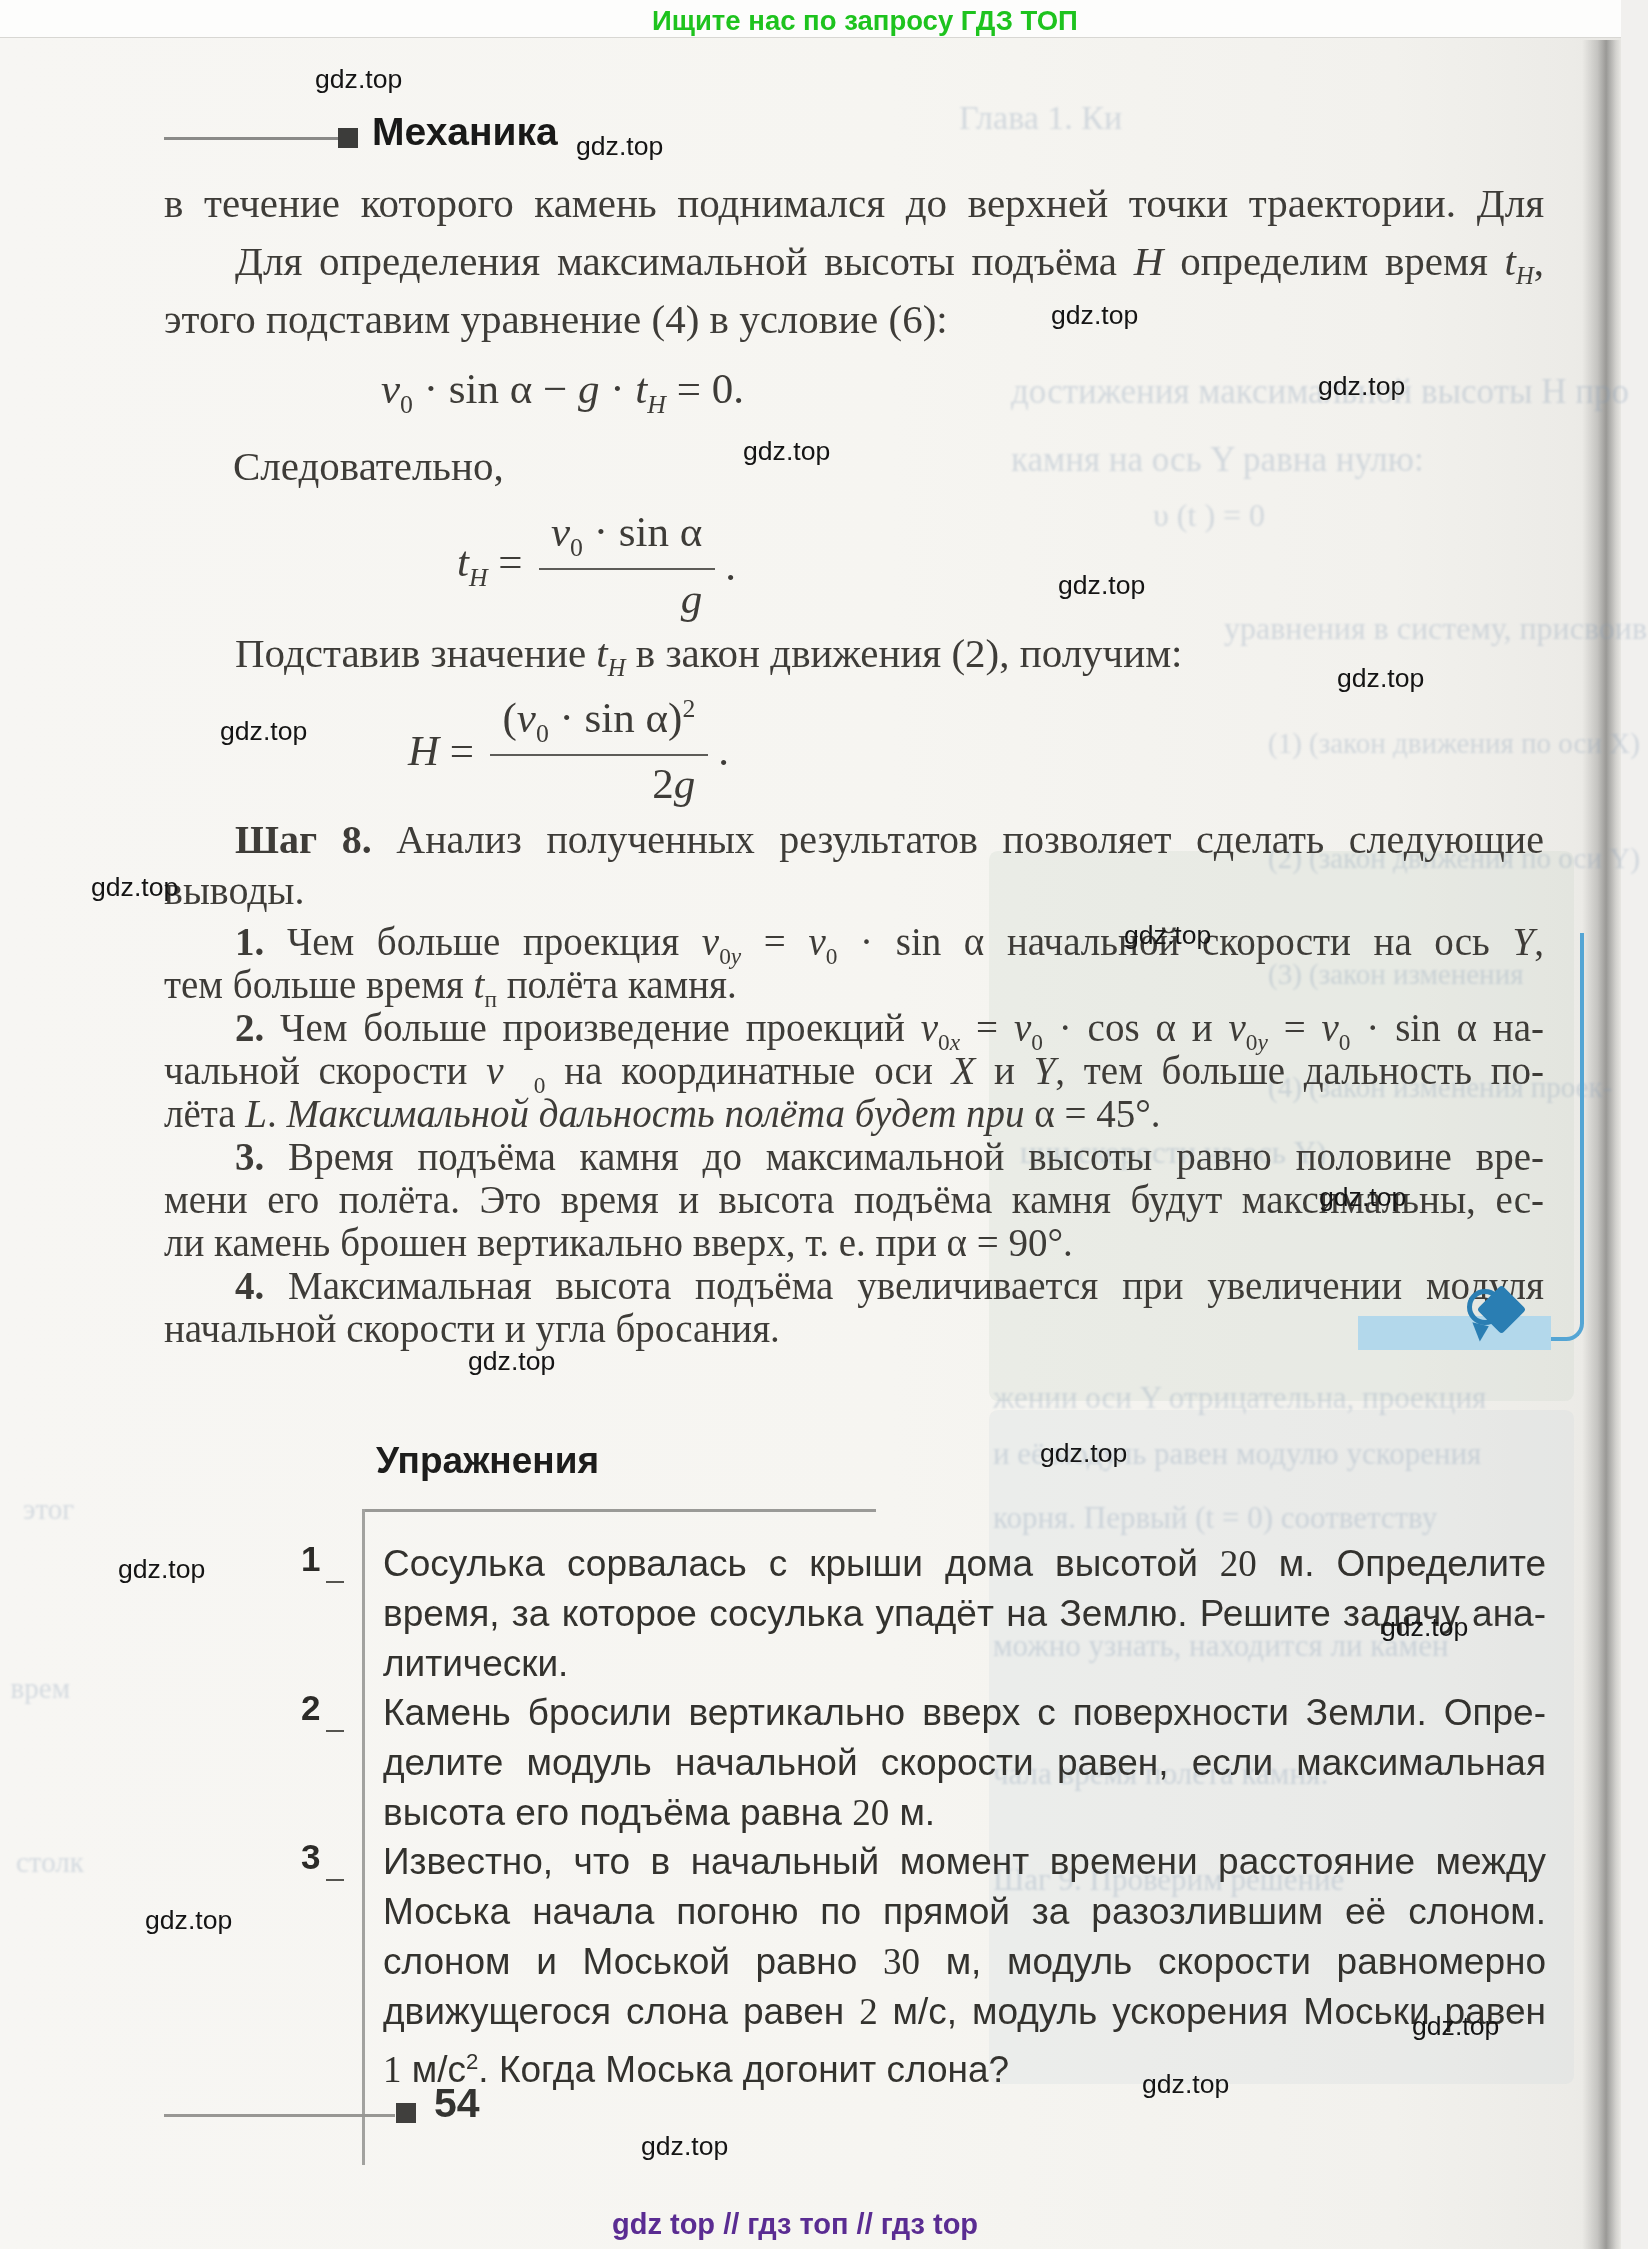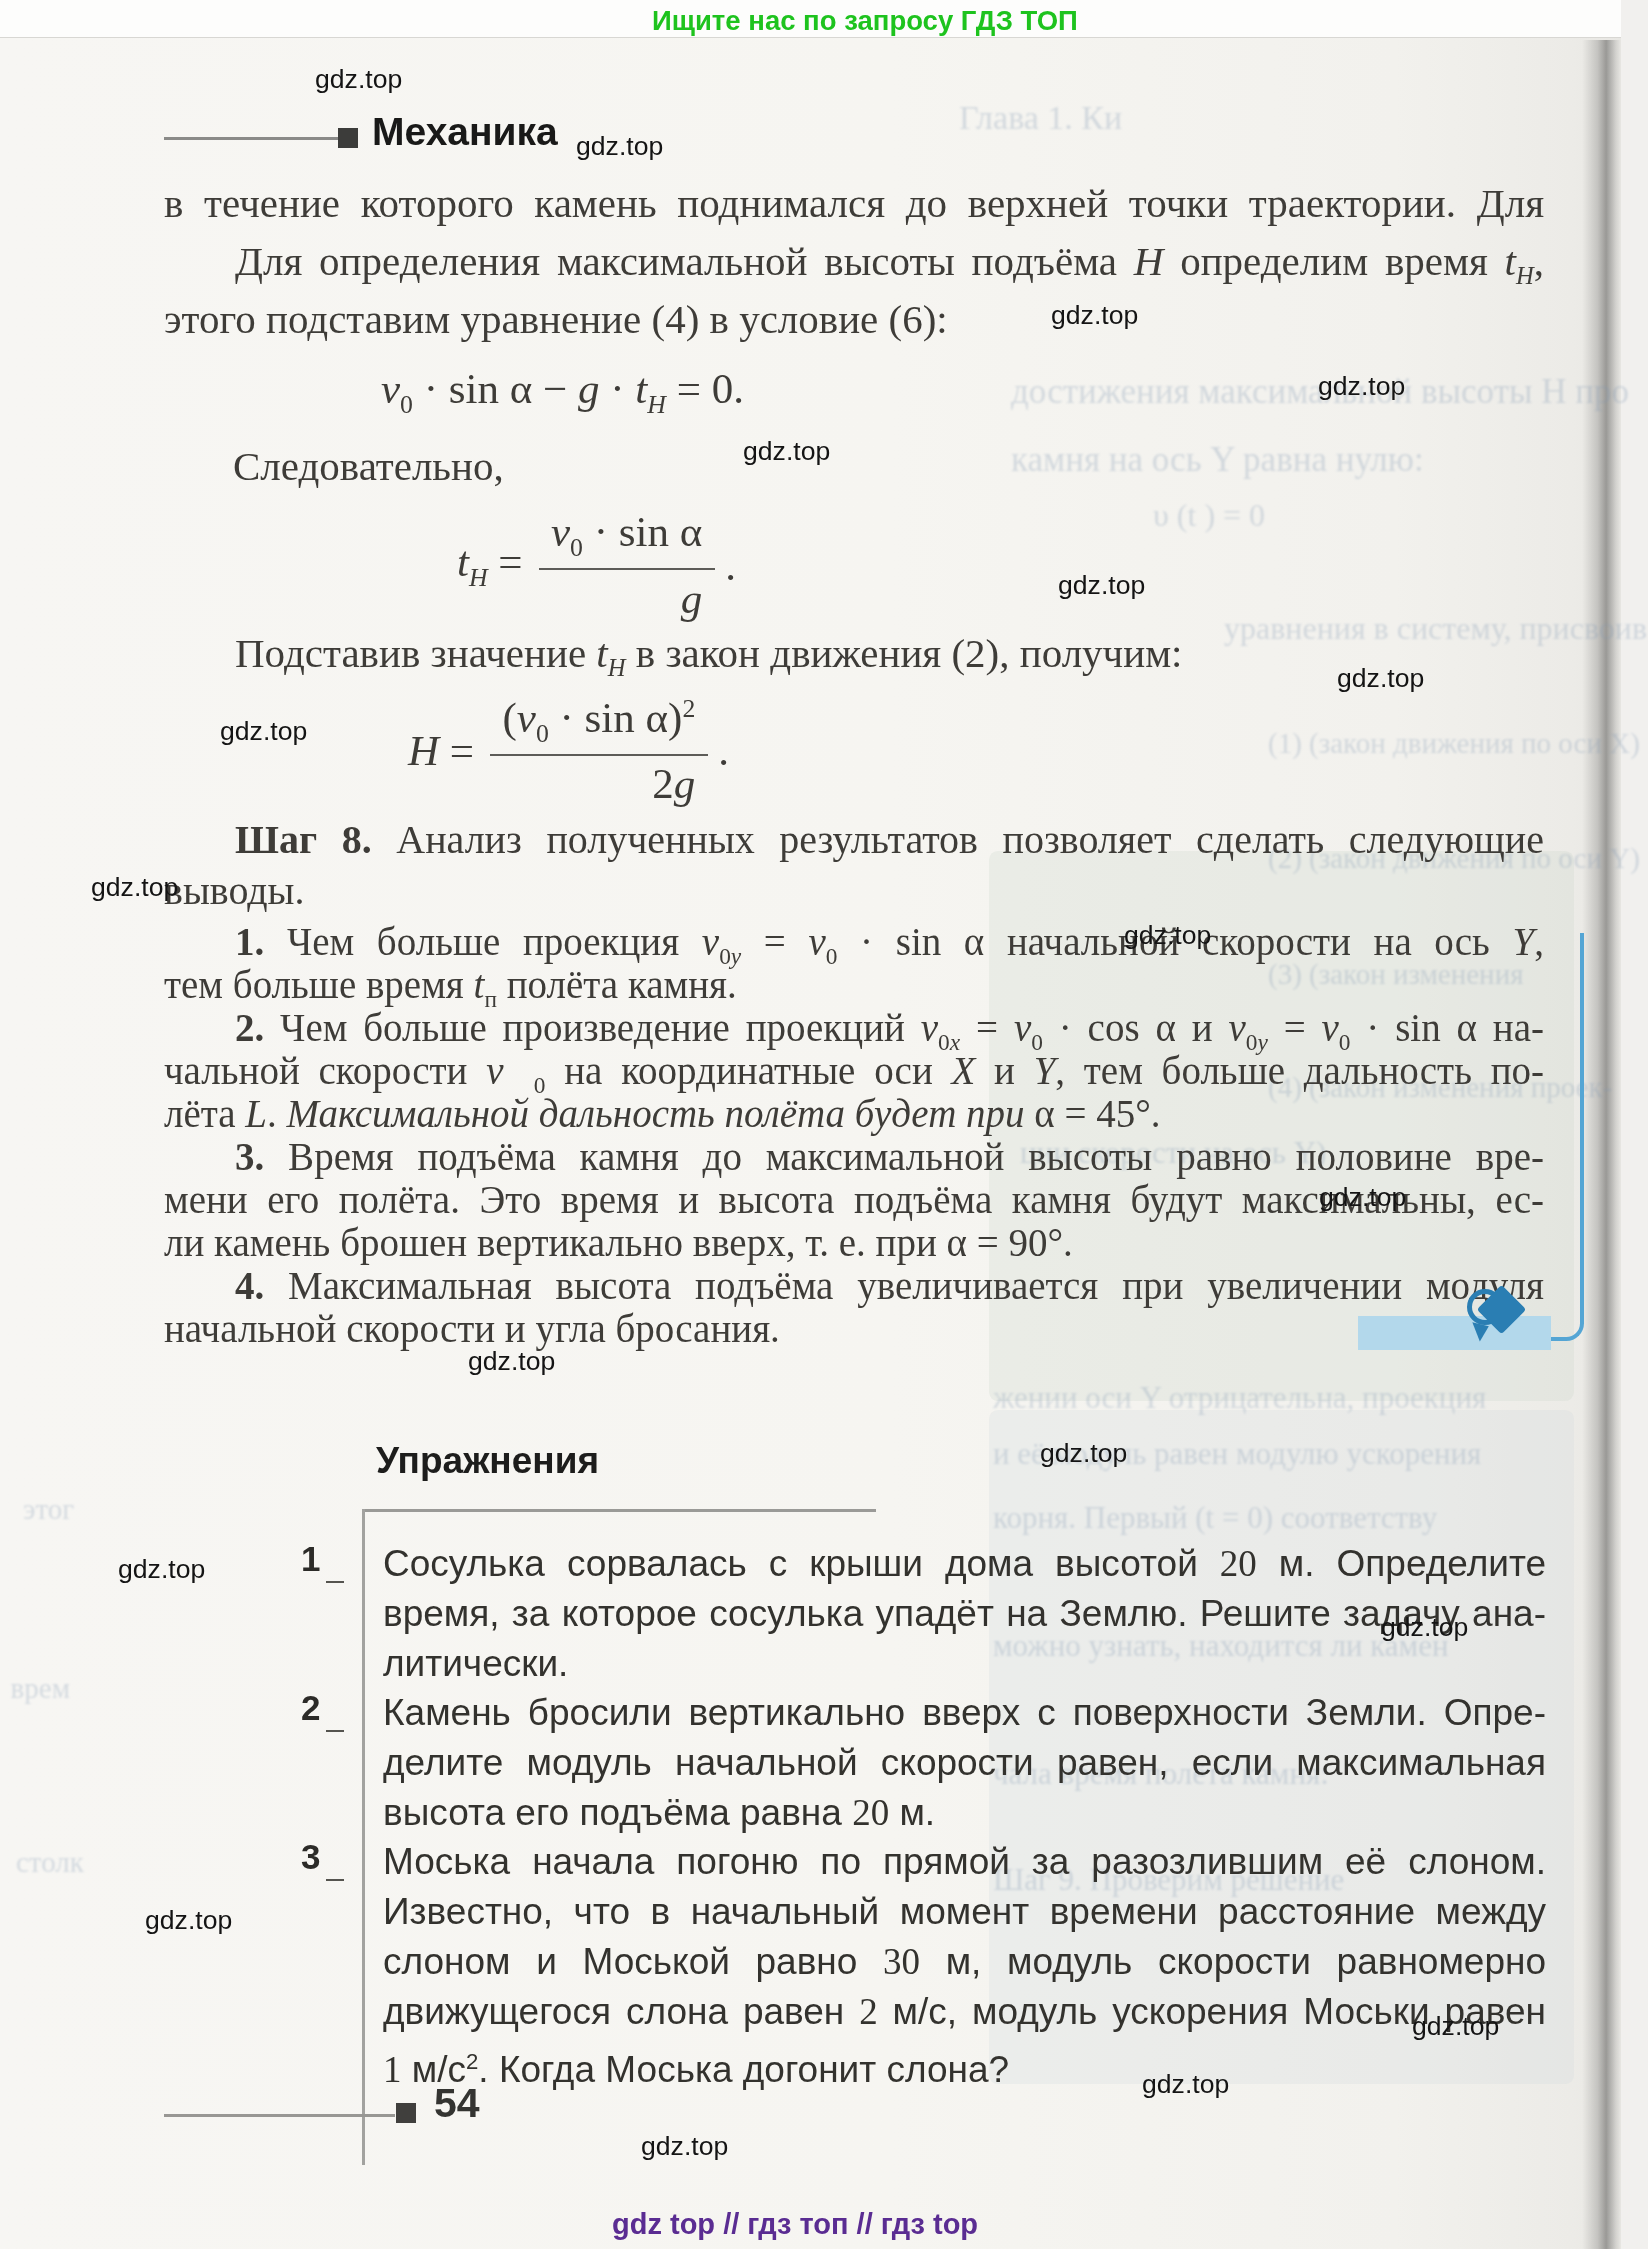--- a/index.html
+++ b/index.html
@@ -188,22 +188,22 @@
     <div class="line j">Сосулька сорвалась с крыши дома высотой <span class="sn">20</span> м. Определите</div>
     <div class="line j">время, за которое сосулька упадёт на Землю. Решите задачу ана-</div>
     <div class="line">литически.</div>
   </div>
 <div id="ex2" class="exblock">
     <div class="line j">Камень бросили вертикально вверх с поверхности Земли. Опре-</div>
     <div class="line j">делите модуль начальной скорости равен, если максимальная</div>
     <div class="line">высота его подъёма равна <span class="sn">20</span> м.</div>
   </div>
 <div id="ex3" class="exblock">
+    <div class="line j">Известно, что в начальный момент времени расстояние между</div>
     <div class="line j">Моська начала погоню по прямой за разозлившим её слоном.</div>
-    <div class="line j">Известно, что в начальный момент времени расстояние между</div>
     <div class="line j">слоном и Моськой равно <span class="sn">30</span> м, модуль скорости равномерно</div>
     <div class="line j">движущегося слона равен <span class="sn">2</span> м/с, модуль ускорения Моськи равен</div>
     <div class="line"><span class="sn">1</span> м/с<sup>2</sup>. Когда Моська догонит слона?</div>
   </div>
 
 <div class="frule"></div>
 <div class="fsq"></div>
 <div class="page-num">54</div>
 <div class="bottom-links">gdz top  //  гдз топ  //  гдз top</div>
 

